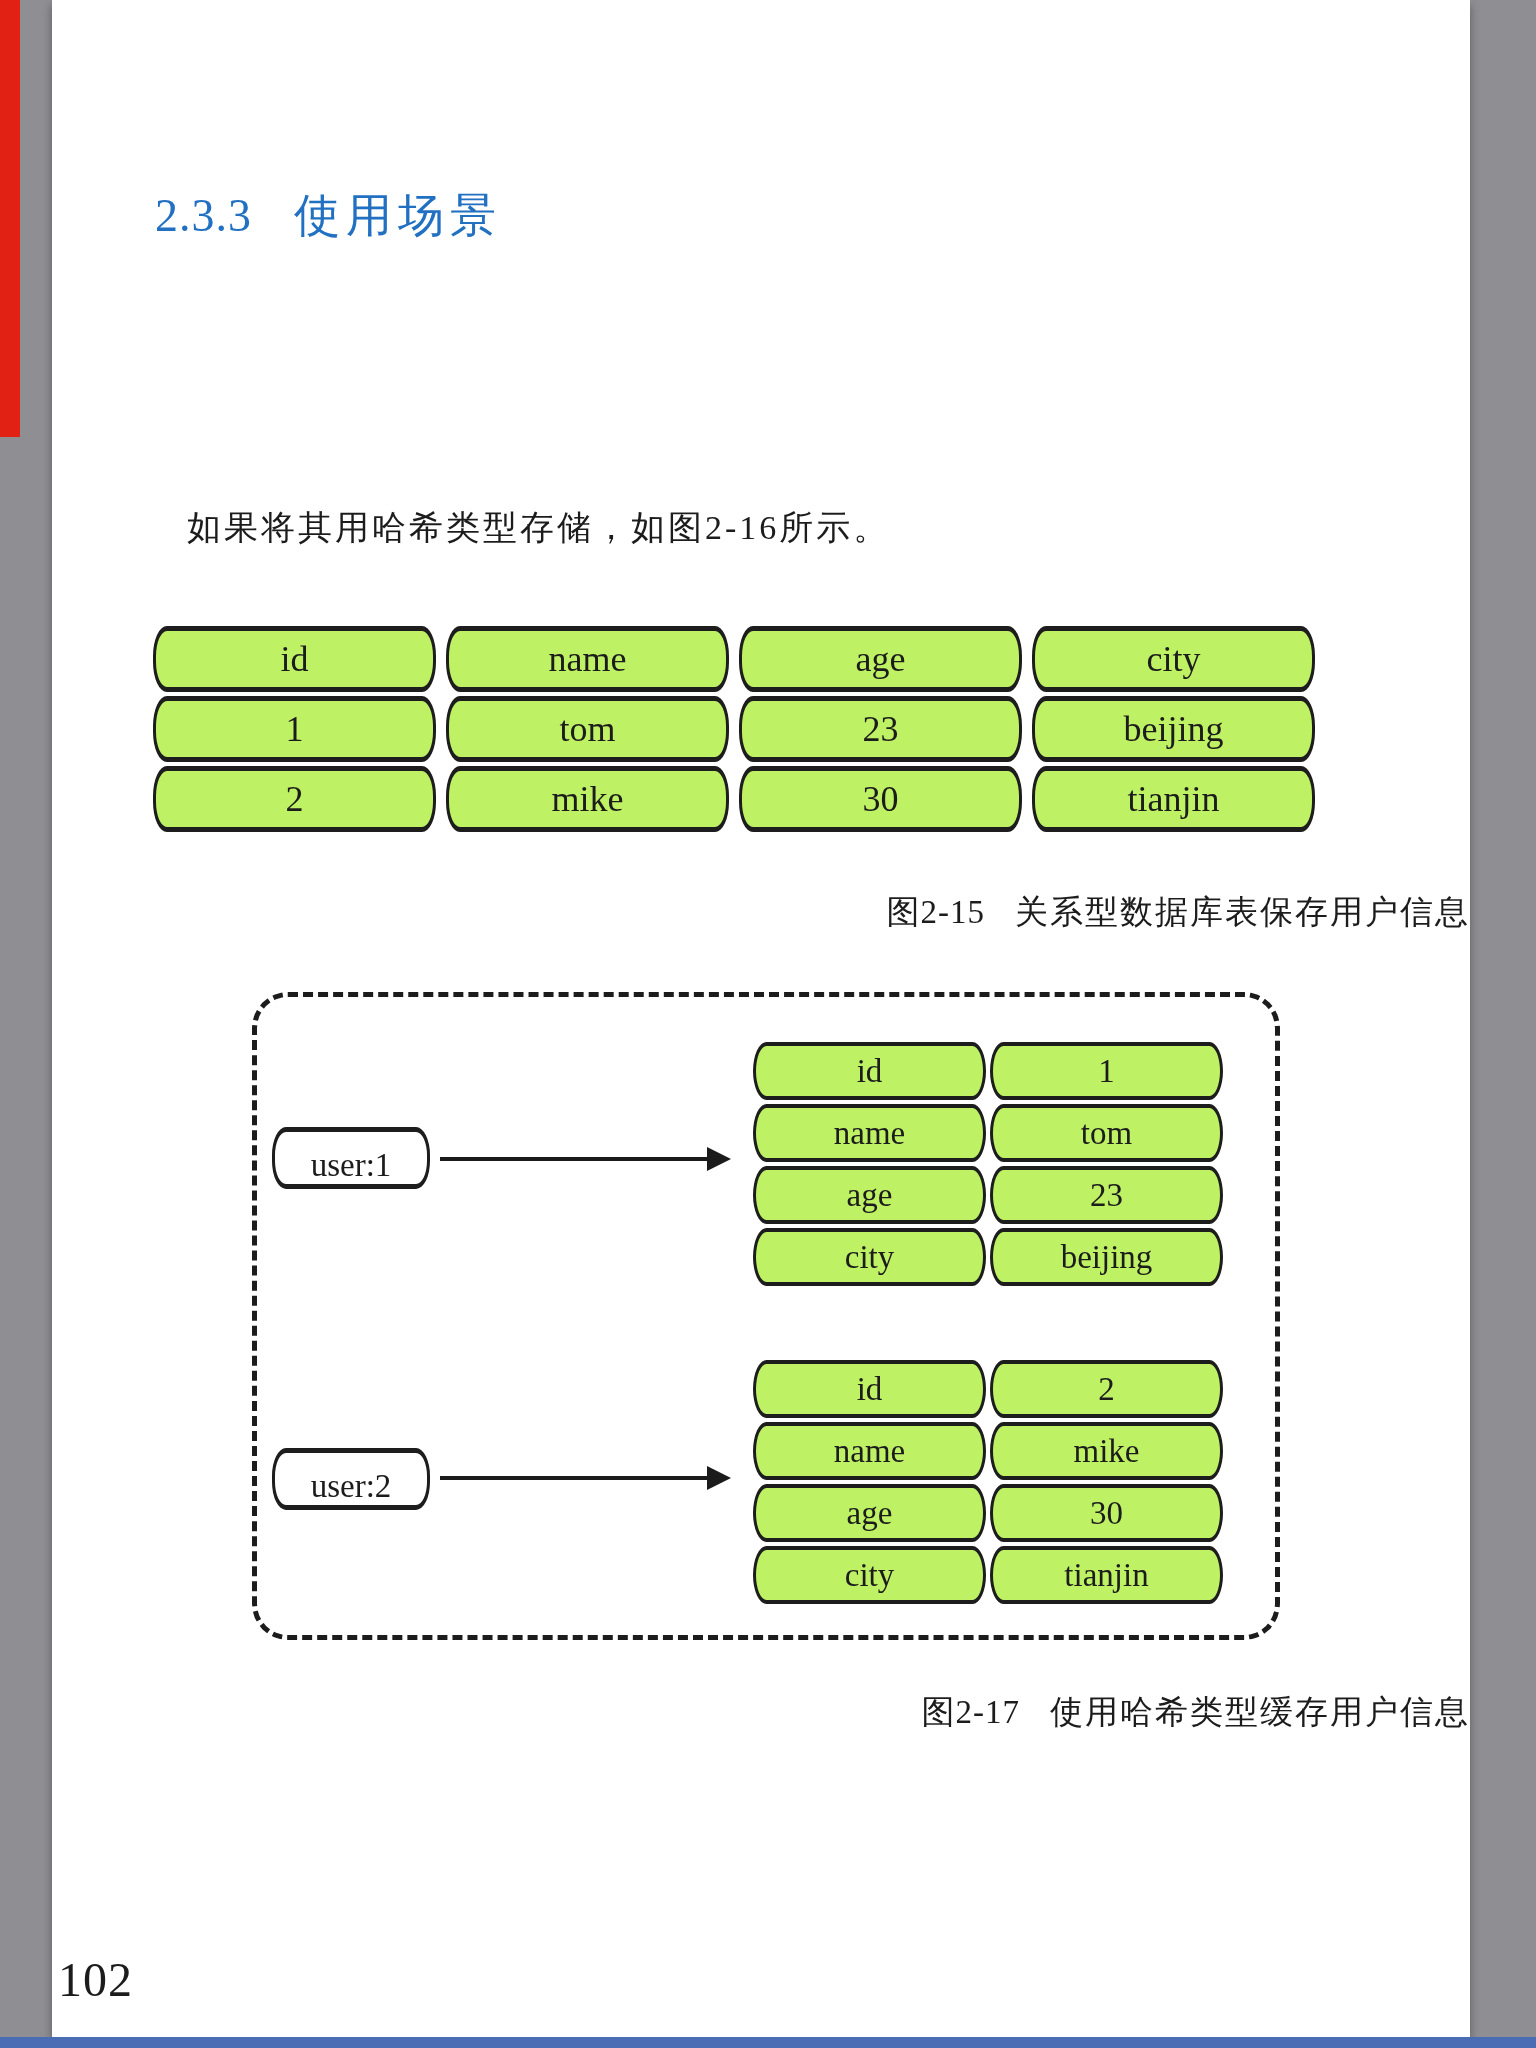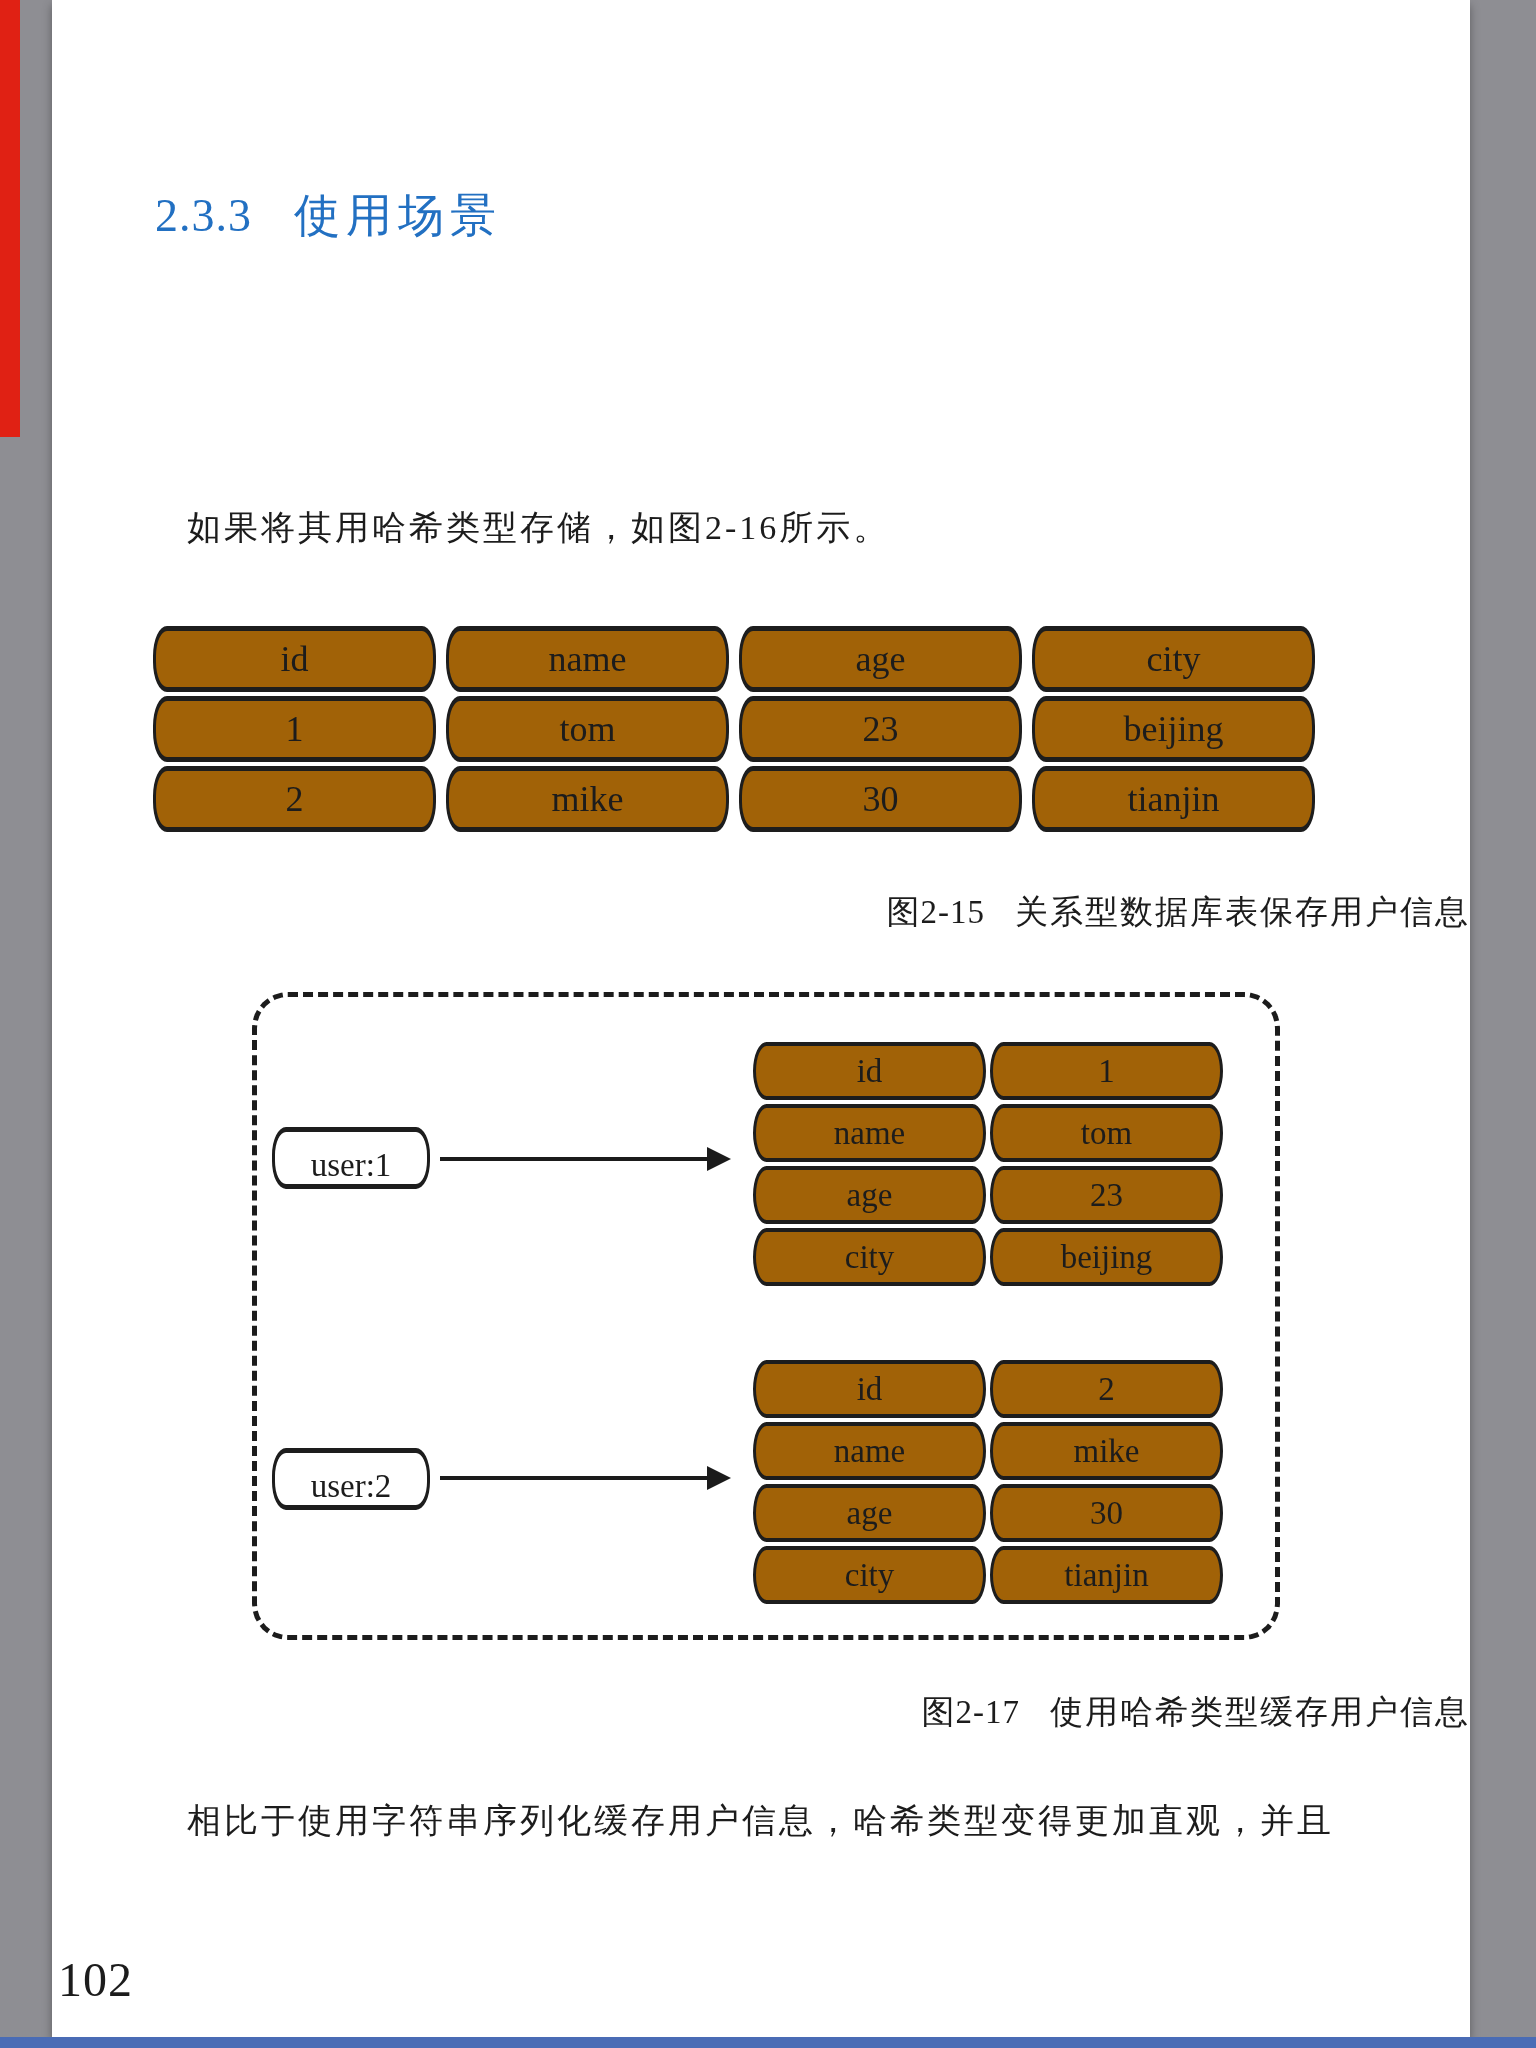--- a/index.html
+++ b/index.html
@@ -25,21 +25,21 @@
   .line{position:absolute;font-size:34px;letter-spacing:3px;line-height:1.3;white-space:nowrap;}
   .l1{left:135px;top:330px;}
   .l2{left:100px;top:400px;}
   .l3{left:135px;top:506px;}
   .l4{left:135px;top:1799px;}
 
   
   .c{
     display:flex;align-items:center;justify-content:center;
     border:3px solid #1d1d1d;border-top-width:5px;border-bottom-width:5px;
-    border-radius:14px / 30px;background:#a16207;box-sizing:border-box;
+    border-radius:14px / 30px;background:#bef264;box-sizing:border-box;
   }
 
   
   .t15{position:absolute;left:101px;top:626px;display:flex;gap:10px;}
   .t15 .col{display:flex;flex-direction:column;gap:4px;}
   .t15 .c{width:283px;height:66px;font-size:36px;}
 
   
   .fig16{
     position:absolute;left:200px;top:992px;width:1028px;height:648px;
@@ -147,20 +147,19 @@
           <div class="c">mike</div>
           <div class="c">30</div>
           <div class="c">tianjin</div>
         </div>
       </div>
 
     </div>
 
     <div class="cap cap16"><span class="lbl">图2-17</span><span>使用哈希类型缓存用户信息</span></div>
 
-    <div class="line l4">相比于使用字符串序列化缓存用户信息，哈希类型变得更加直观，并且</div>
 
     <div class="pagenum">102</div>
 
   </div>
 
   <div class="bottombar"></div>
 </div>
 
 </body></html>

